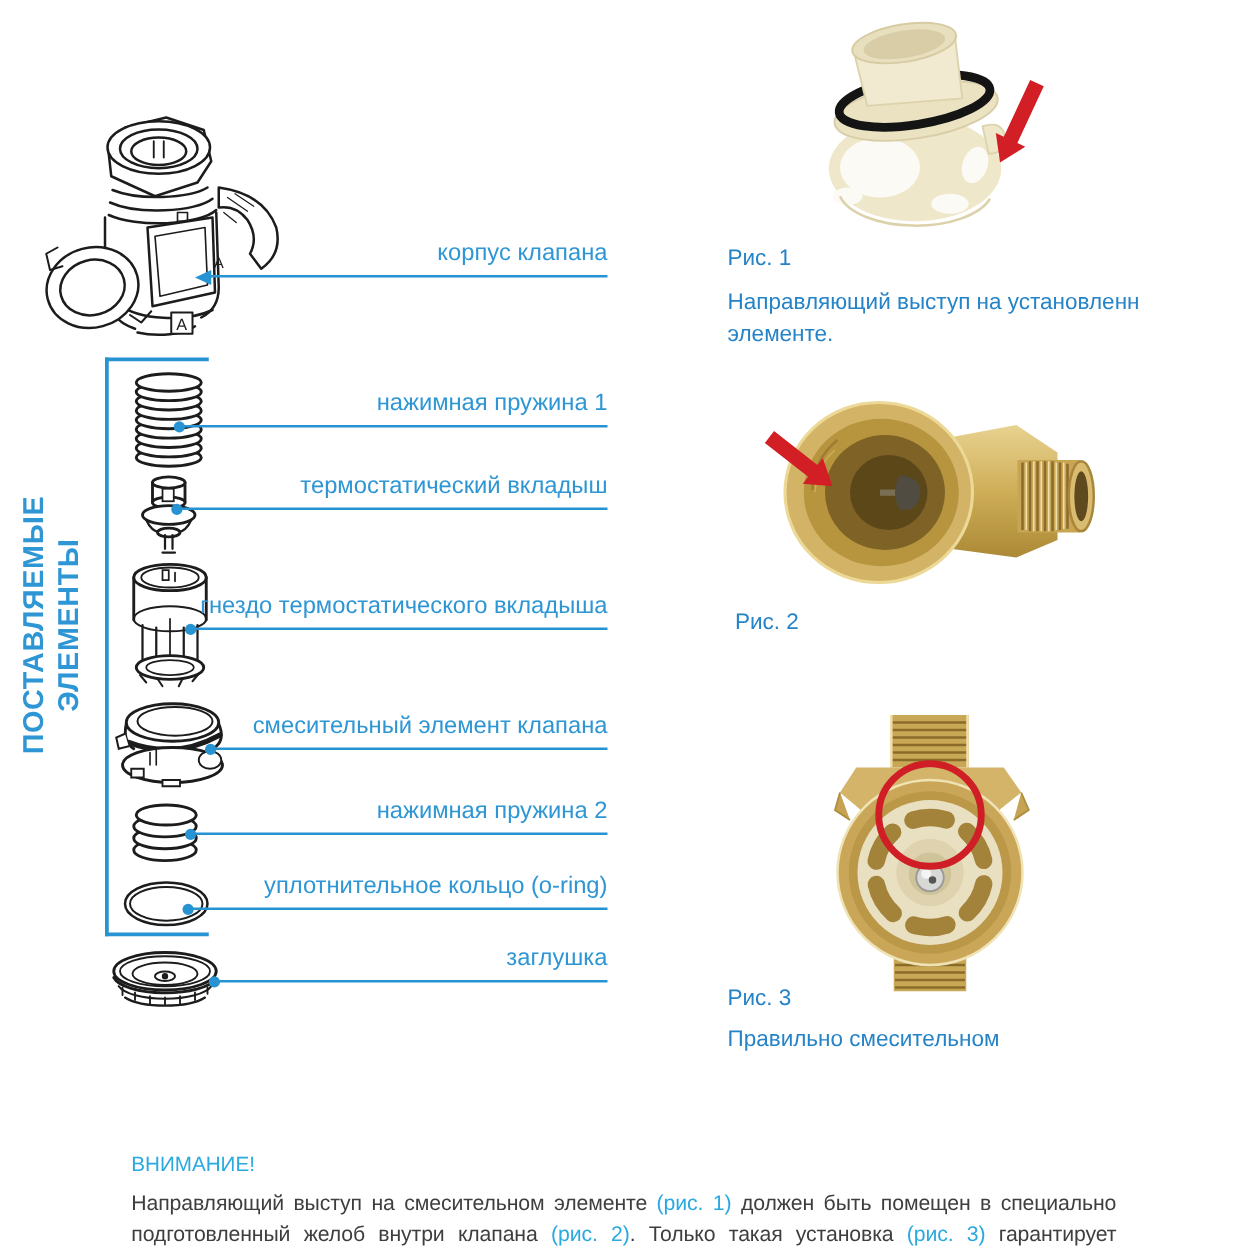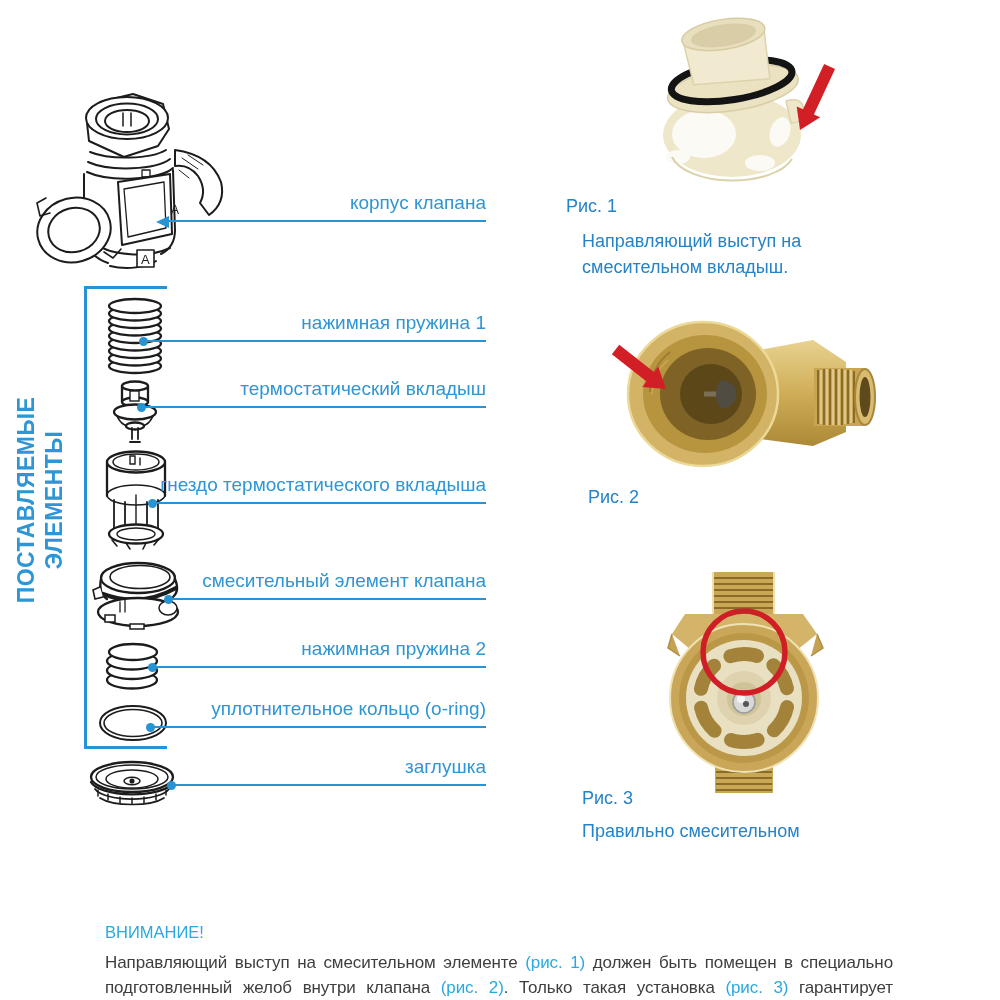--- a/index.html
+++ b/index.html
@@ -37,21 +37,21 @@
   .pl-5{left:152px;top:636px;width:334px;}
   .pl-6{left:150px;top:696px;width:336px;}
   .pl-7{left:171px;top:754px;width:315px;}
 
   
   .fig-photo{position:absolute;}
   .f1{left:620px;top:5px;width:220px;height:190px;}
   .f2{left:608px;top:312px;width:280px;height:165px;}
   .f3{left:655px;top:570px;width:180px;height:225px;}
   .fig-caption{position:absolute;color:#2583c8;font-size:18px;}
-  .fc-1{left:566px;top:196px;text-align:center;}
+  .fc-1{left:582px;top:196px;text-align:center;}
   .fc-2{left:588px;top:487px;}
   .fc-3{left:582px;top:788px;}
   .fig-desc{position:absolute;color:#2583c8;font-size:18px;line-height:1.45;}
   .fd-1{left:582px;top:228px;width:330px;}
   .fd-2{left:588px;top:520px;width:330px;}
   .fd-3{left:582px;top:818px;width:340px;}
 
   
   .warning{position:absolute;left:105px;top:878px;width:788px;}
   .warning-title{color:#2aa9e0;font-size:16.5px;font-weight:400;margin-top:45px;}
@@ -283,21 +283,21 @@
       <circle cx="89" cy="128" r="27" fill="#ded3ae"></circle>
       <circle cx="89" cy="129" r="17" fill="#cfc39a"></circle>
       <circle cx="89" cy="132" r="11" fill="#d8d8d6" stroke="#9a9a98" stroke-width="1.5"></circle>
       <circle cx="86" cy="129" r="4" fill="#f4f4f4"></circle>
       <circle cx="91" cy="134" r="3" fill="#555555"></circle>
     </g>
     <circle cx="89" cy="82" r="41" fill="none" stroke="#cf1e26" stroke-width="5.5"></circle>
   </svg>
 
   <div class="fig-caption fc-1">Рис. 1</div>
-  <div class="fig-desc fd-1">Направляющий выступ на смесительном вкладыш.</div>
+  <div class="fig-desc fd-1">Направляющий выступ на установленн элементе.</div>
   <div class="fig-caption fc-2">Рис. 2</div>
   <div class="fig-caption fc-3">Рис. 3</div>
   <div class="fig-desc fd-3">Правильно смесительном</div>
 
   <div class="warning">
     <div class="warning-title">ВНИМАНИЕ!</div>
     <p class="warning-text"><span>Направляющий выступ на смесительном элементе </span><span class="ref">(рис. 1)</span><span> должен быть помещен в специально подготовленный желоб внутри клапана </span><span class="ref">(рис. 2)</span><span>. Только такая установка </span><span class="ref">(рис. 3)</span><span> гарантирует правильную работу клапана.</span></p>
   </div>
 
 </div>

